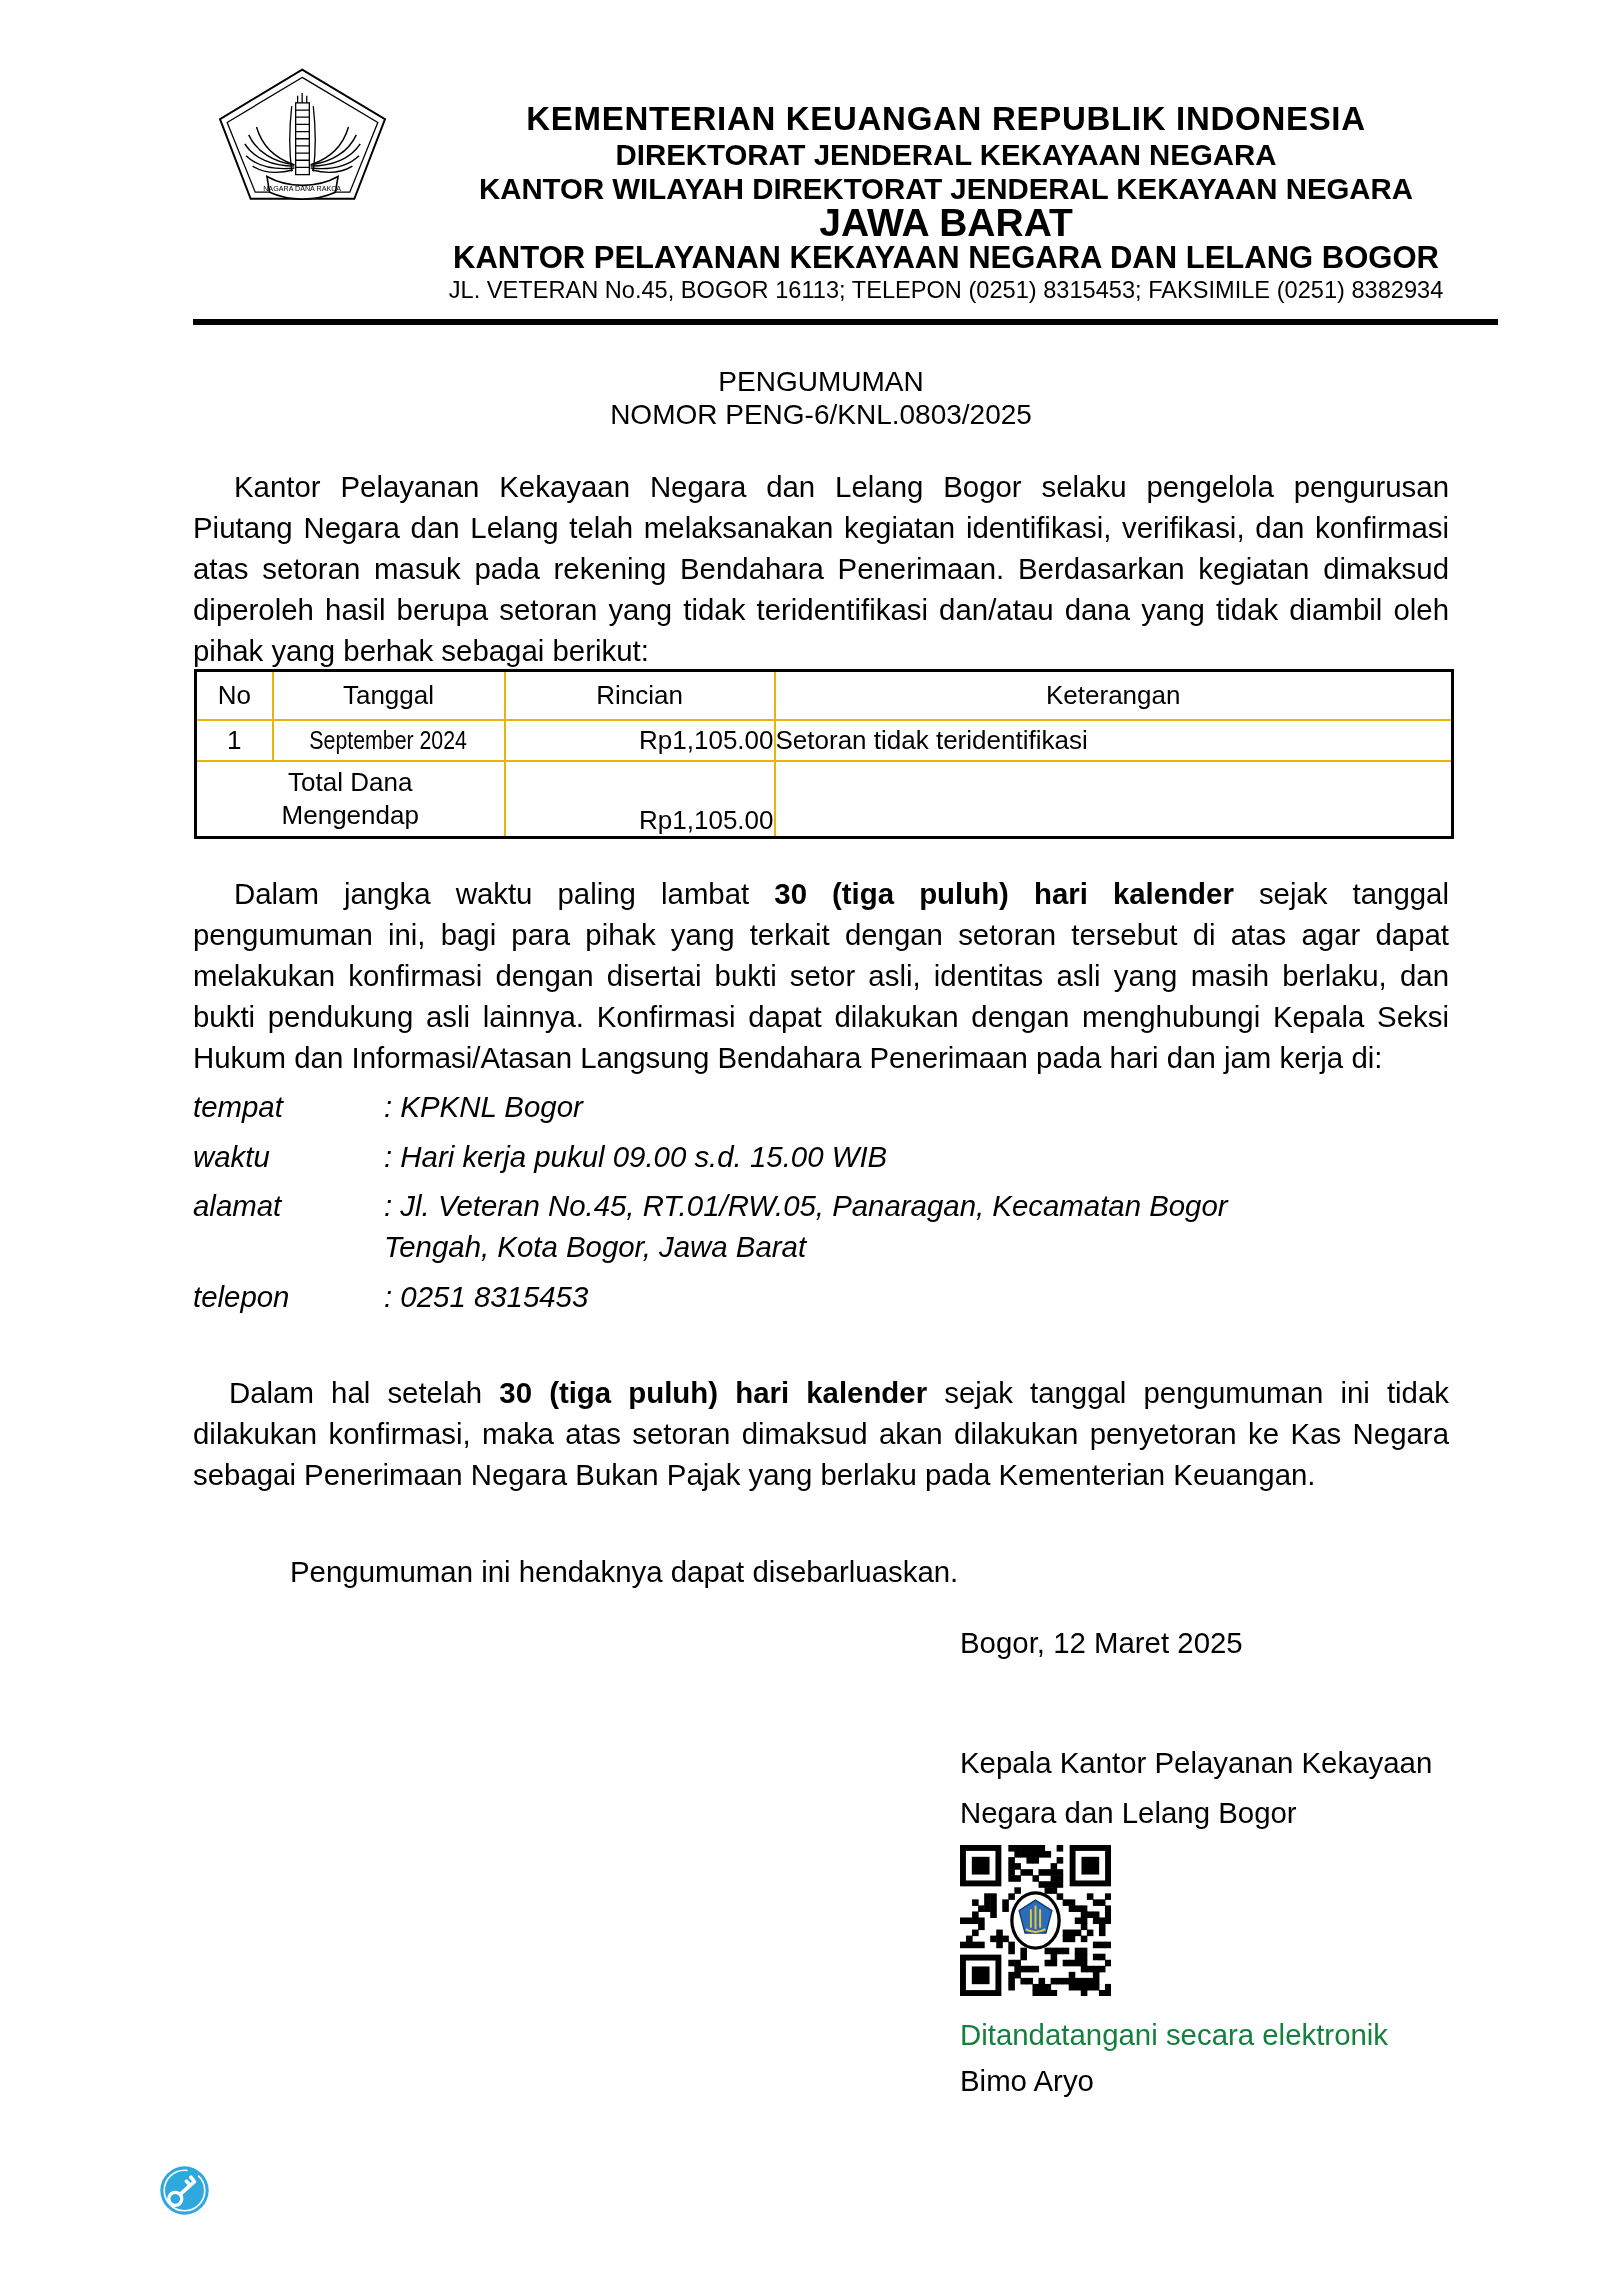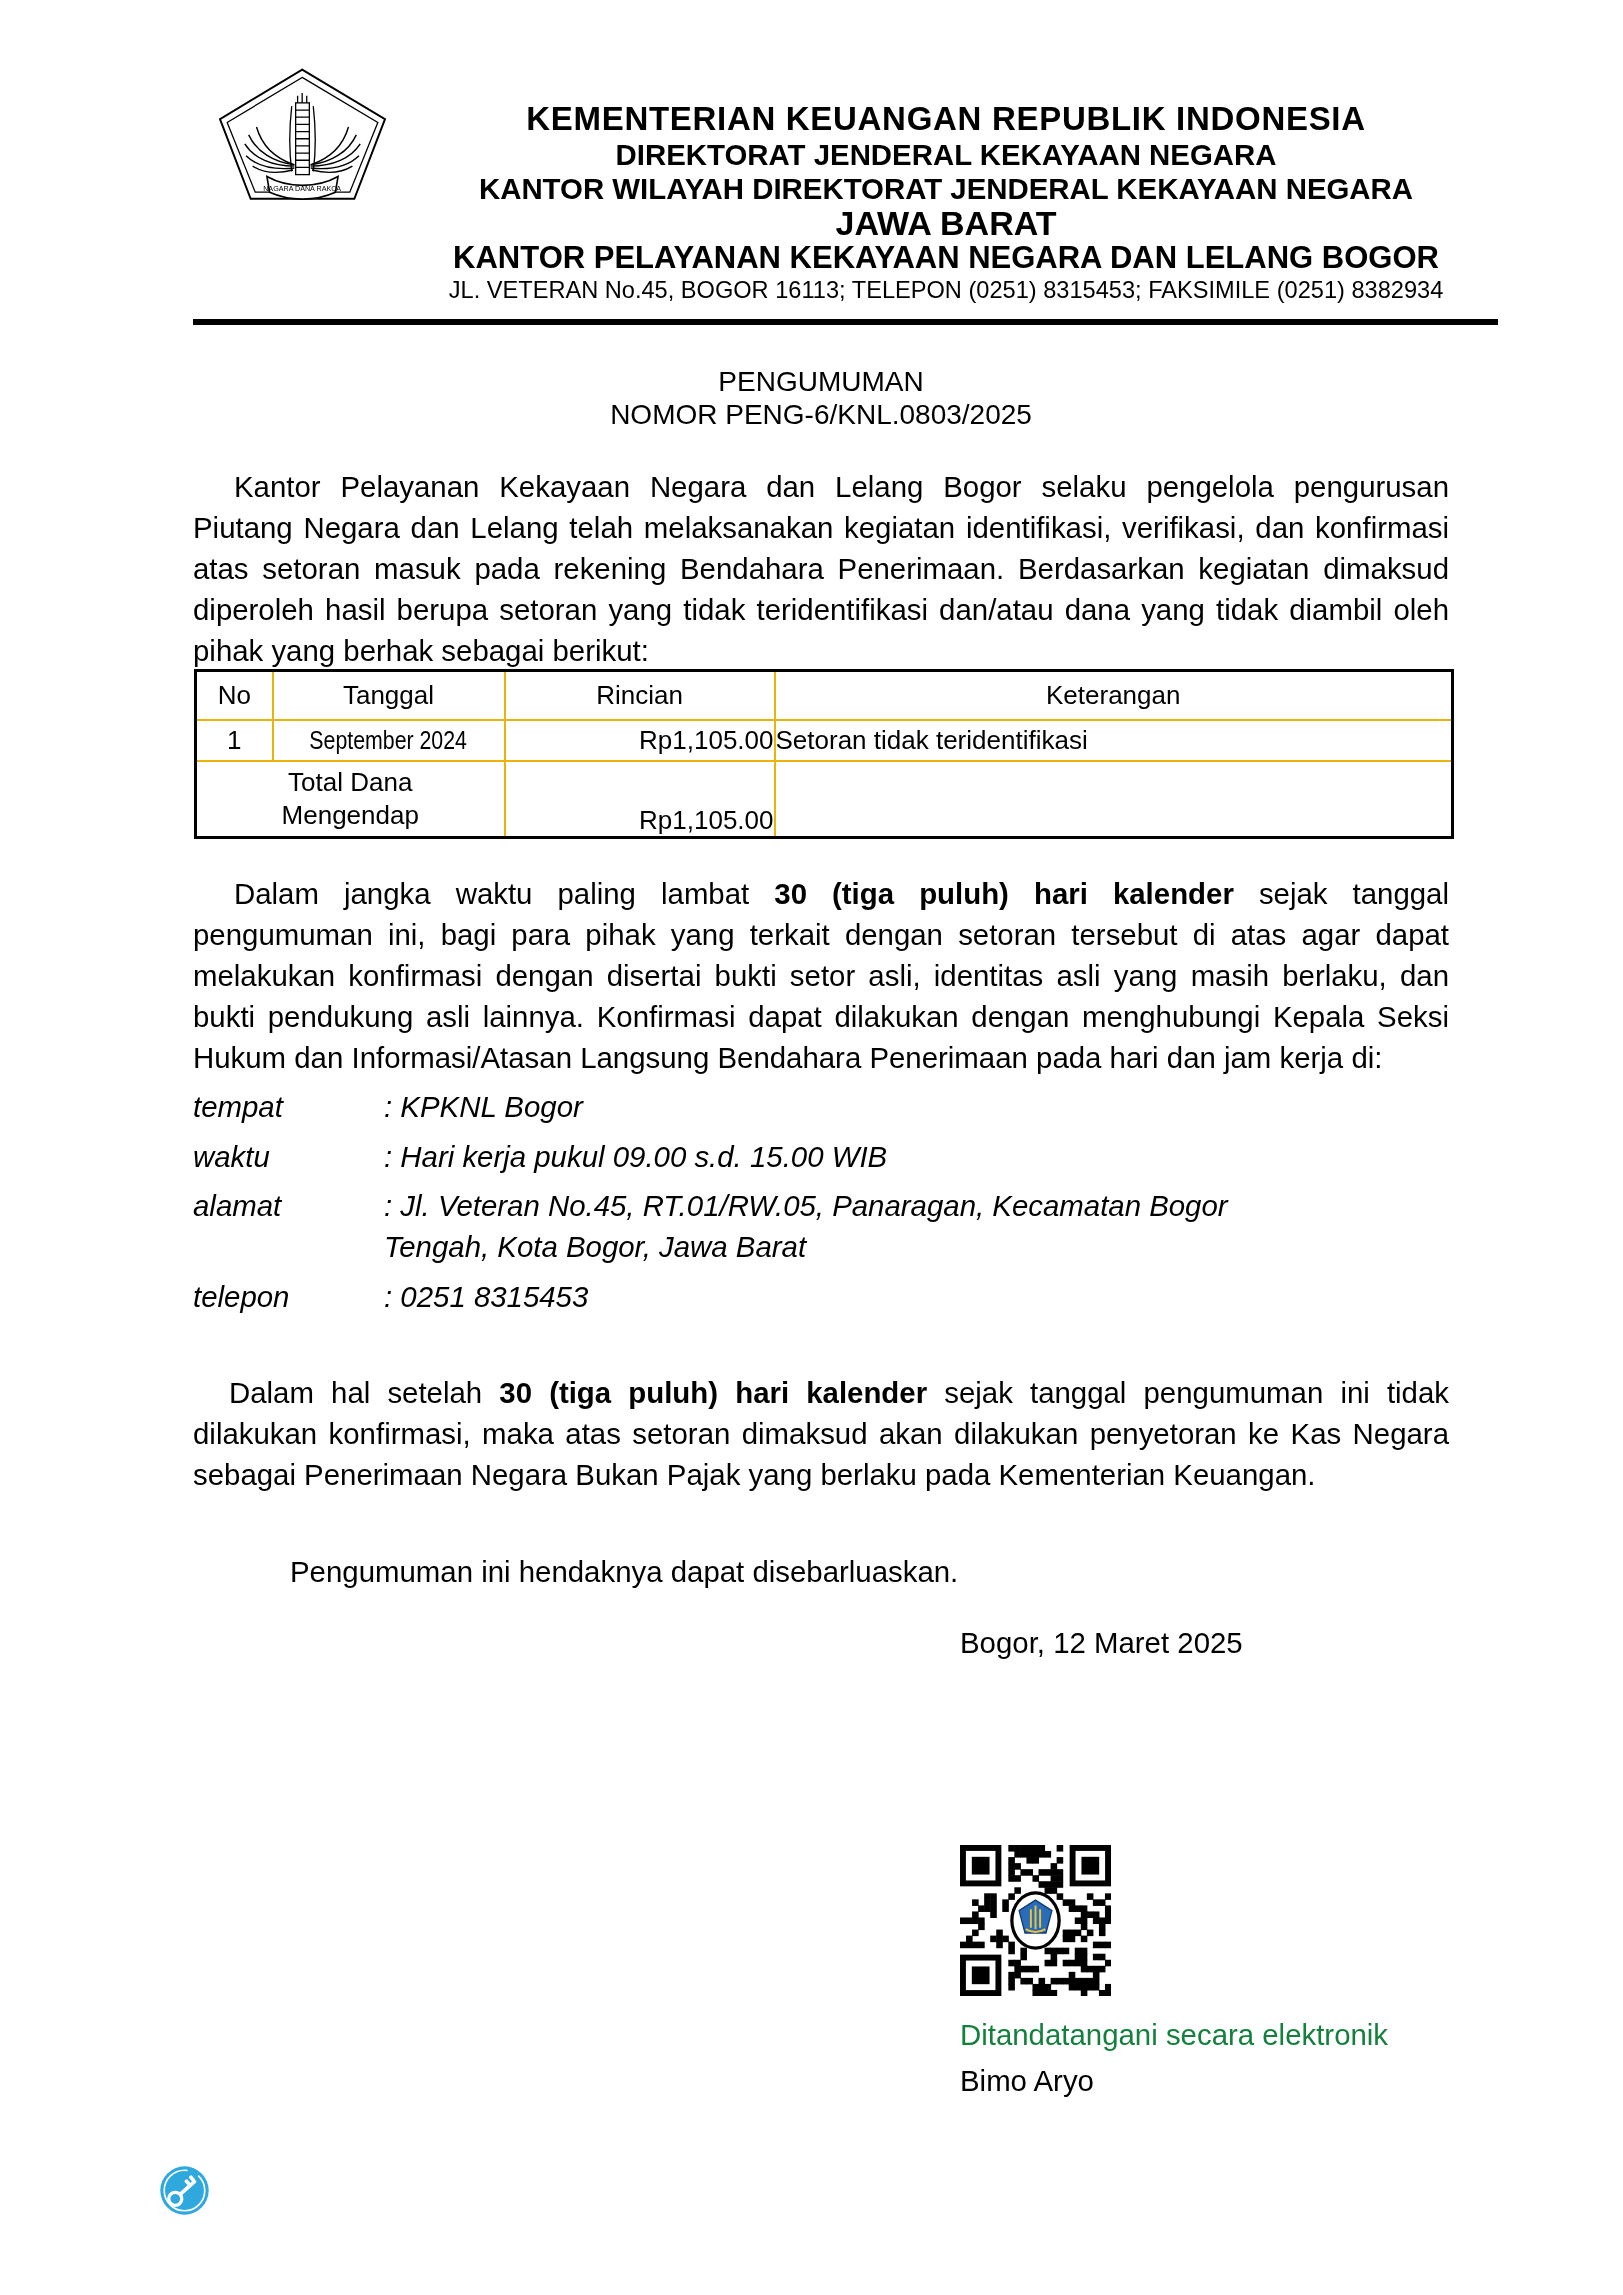--- a/index.html
+++ b/index.html
@@ -5,21 +5,21 @@
   html,body{margin:0;padding:0;background:#888;}
   #page{position:relative;width:1623px;height:2295px;background:#ffffff;
         font-family:"Liberation Sans","DejaVu Sans",sans-serif;color:#000;overflow:hidden;}
   .abs{position:absolute;}
 
   
   #letterhead-text{left:393px;top:99px;width:1106px;text-align:center;}
   .lh1{font-size:33px;line-height:39px;font-weight:bold;letter-spacing:0.7px;}
   .lh2{font-size:29.4px;line-height:34px;font-weight:bold;}
   .lh3{font-size:29.4px;line-height:34px;font-weight:bold;}
-  .lh4{font-size:34px;line-height:34px;font-weight:bold;}
+  .lh4{font-size:39px;line-height:34px;font-weight:bold;}
   .lh5{font-size:31px;line-height:35px;font-weight:bold;}
   .lh6{font-size:23.6px;line-height:30px;font-weight:normal;}
   #logo-box{left:216px;top:67px;width:173px;height:135px;}
   #header-rule{left:193px;top:319px;width:1305px;height:5.9px;background:#000;}
 
   
   #doc-title-block{left:193px;top:365px;width:1256px;text-align:center;font-size:28px;line-height:33px;}
 
   
   .para{left:193px;width:1256px;font-size:29.4px;line-height:41px;text-align:justify;}
@@ -169,20 +169,24 @@
       <span class="contact-label">telepon</span>
       <div class="contact-val"><span class="colon">:</span> <span>0251 8315453</span></div>
     </div>
   </div>
 
   <div class="abs para" id="para-3"><span>Dalam hal setelah </span><b>30 (tiga puluh) hari kalender</b><span> sejak tanggal pengumuman ini tidak dilakukan konfirmasi, maka atas setoran dimaksud akan dilakukan penyetoran ke Kas Negara sebagai Penerimaan Negara Bukan Pajak yang berlaku pada Kementerian Keuangan.</span></div>
 
   <div class="abs para" id="para-4">Pengumuman ini hendaknya dapat disebarluaskan.</div>
 
   <div class="abs sig" id="sig-date">Bogor, 12 Maret 2025</div>
+  <div class="abs sig" id="sig-title">
+    <div>Kepala Kantor Pelayanan Kekayaan</div>
+    <div>Negara dan Lelang Bogor</div>
+  </div>
 
   <div class="abs" id="qr-wrap">
     <svg width="151" height="151" viewBox="0 0 230 230">
       <rect x="0" y="0" width="230" height="230" fill="#fff"></rect>
       <g id="qr-modules" fill="#000">
           <rect x="73.6" y="0.0" width="10" height="10"></rect>
           <rect x="82.8" y="0.0" width="10" height="10"></rect>
           <rect x="92.0" y="0.0" width="10" height="10"></rect>
           <rect x="101.2" y="0.0" width="10" height="10"></rect>
           <rect x="110.4" y="0.0" width="10" height="10"></rect>

